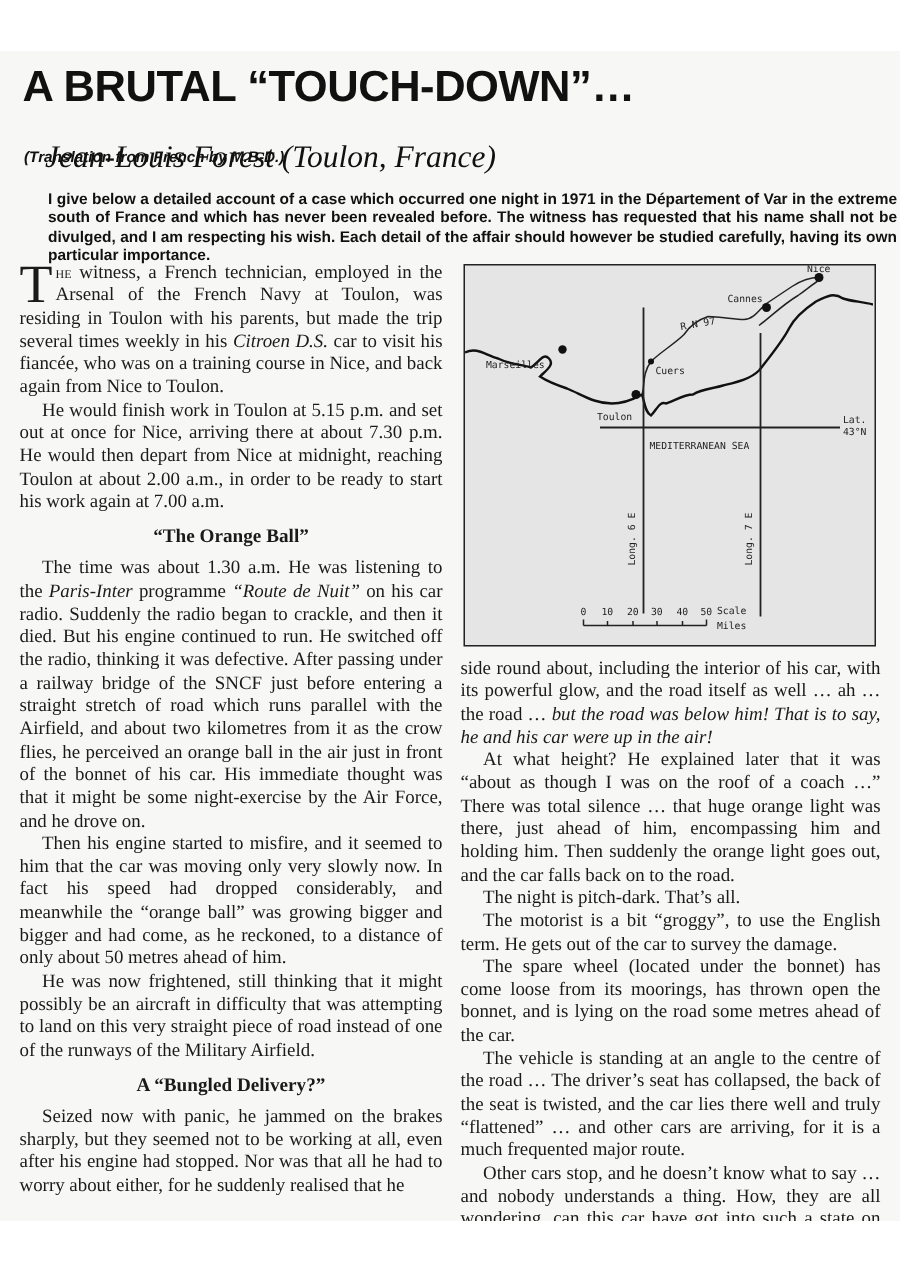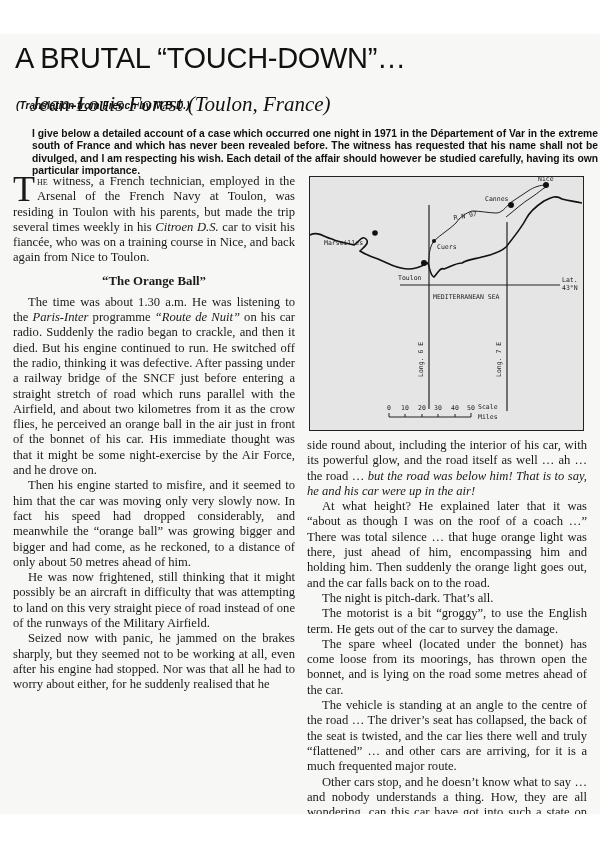--- a/index.html
+++ b/index.html
@@ -7,21 +7,21 @@
     width: 600px; height: 850px; overflow: hidden;
     background: #f7f7f5;
     position: relative;
     color: #1a1a1a;
   }
   .top-white { position: absolute; left: 0; top: 0; width: 600px; height: 34px; background: #ffffff; }
   .bottom-white { position: absolute; left: 0; top: 814px; width: 600px; height: 36px; background: #ffffff; }
 
   .headline {
     position: absolute; left: 15px; top: 42px;
-    font-family: "Liberation Sans", sans-serif; font-weight: normal;
+    font-family: "Liberation Sans", sans-serif; font-weight: bold;
     font-size: 29px; letter-spacing: -0.3px; line-height: 32px; margin: 0;
     color: #111;
   }
   .byline {
     position: absolute; left: 14px; top: 76px;
     font-family: "Liberation Serif", serif; font-style: italic;
     font-size: 21px; line-height: 24px; color: #111; margin: 16px;
   }
   .translation {
     position: absolute; left: 16px; top: 100px;
@@ -71,24 +71,26 @@
 
 <div class="top-white"></div>
 
 <h1 class="headline">A BRUTAL “TOUCH-DOWN”…</h1>
 <div class="byline">Jean-Louis Forest (Toulon, France)</div>
 <div class="translation">(Translation from French by M.B-D.)</div>
 <p class="intro">I give below a detailed account of a case which occurred one night in 1971 in the Département of Var in the extreme south of France and which has never been revealed before. The witness has requested that his name shall not be divulged, and I am respecting his wish. Each detail of the affair should however be studied carefully, having its own particular importance.</p>
 
 <div class="col col-left">
   <p class="first"><span class="dropcap">T</span><span class="smallcaps">he</span><span> witness, a French technician, employed in the Arsenal of the French Navy at Toulon, was residing in Toulon with his parents, but made the trip several times weekly in his </span><em>Citroen D.S.</em><span> car to visit his fiancée, who was on a training course in Nice, and back again from Nice to Toulon.</span></p>
+  <p>He would finish work in Toulon at 5.15 p.m. and set out at once for Nice, arriving there at about 7.30 p.m. He would then depart from Nice at midnight, reaching Toulon at about 2.00 a.m., in order to be ready to start his work again at 7.00 a.m.</p>
   <h3>“The Orange Ball”</h3>
   <p><span>The time was about 1.30 a.m. He was listening to the </span><em>Paris-Inter</em><span> programme </span><em>“Route de Nuit”</em><span> on his car radio. Suddenly the radio began to crackle, and then it died. But his engine continued to run. He switched off the radio, thinking it was defective. After passing under a railway bridge of the SNCF just before entering a straight stretch of road which runs parallel with the Airfield, and about two kilometres from it as the crow flies, he perceived an orange ball in the air just in front of the bonnet of his car. His immediate thought was that it might be some night-exercise by the Air Force, and he drove on.</span></p>
   <p>Then his engine started to misfire, and it seemed to him that the car was moving only very slowly now. In fact his speed had dropped considerably, and meanwhile the “orange ball” was growing bigger and bigger and had come, as he reckoned, to a distance of only about 50 metres ahead of him.</p>
   <p>He was now frightened, still thinking that it might possibly be an aircraft in difficulty that was attempting to land on this very straight piece of road instead of one of the runways of the Military Airfield.</p>
+  <h3>A “Bungled Delivery?”</h3>
   <p><span>Seized now with panic, he jammed on the brakes sharply, but they seemed not to be working at all, even after his engine had stopped. Nor was that all he had to worry about either, for he suddenly realised that he </span></p>
 
 </div>
 
 <div class="map-box">
   <svg width="272" height="252" viewBox="0 0 272 252">
 
     <path d="M0,58 C8,54 14,60 22,62 C30,66 38,66 44,68 C50,64 52,58 56,62 C60,66 54,70 50,74 C56,78 62,80 68,82 C78,86 86,92 98,92 C108,92 114,88 118,86 C120,92 120,98 124,100 C128,96 130,90 134,92 C140,90 146,86 152,86 C158,82 166,82 172,80 C180,78 190,76 196,70 C204,60 212,50 216,42 C220,34 228,28 234,24 C242,20 246,18 252,22 C258,24 264,24 272,26" fill="none" stroke="#111" stroke-width="1.6"></path>
 
     <path d="M118,86 C120,80 118,72 124,64 C130,58 140,52 146,46 C150,40 156,36 162,34 C170,34 180,36 186,36 C192,36 196,30 200,26 C206,22 212,18 218,14 C224,10 230,8 236,8" fill="none" stroke="#222" stroke-width="1"></path>

